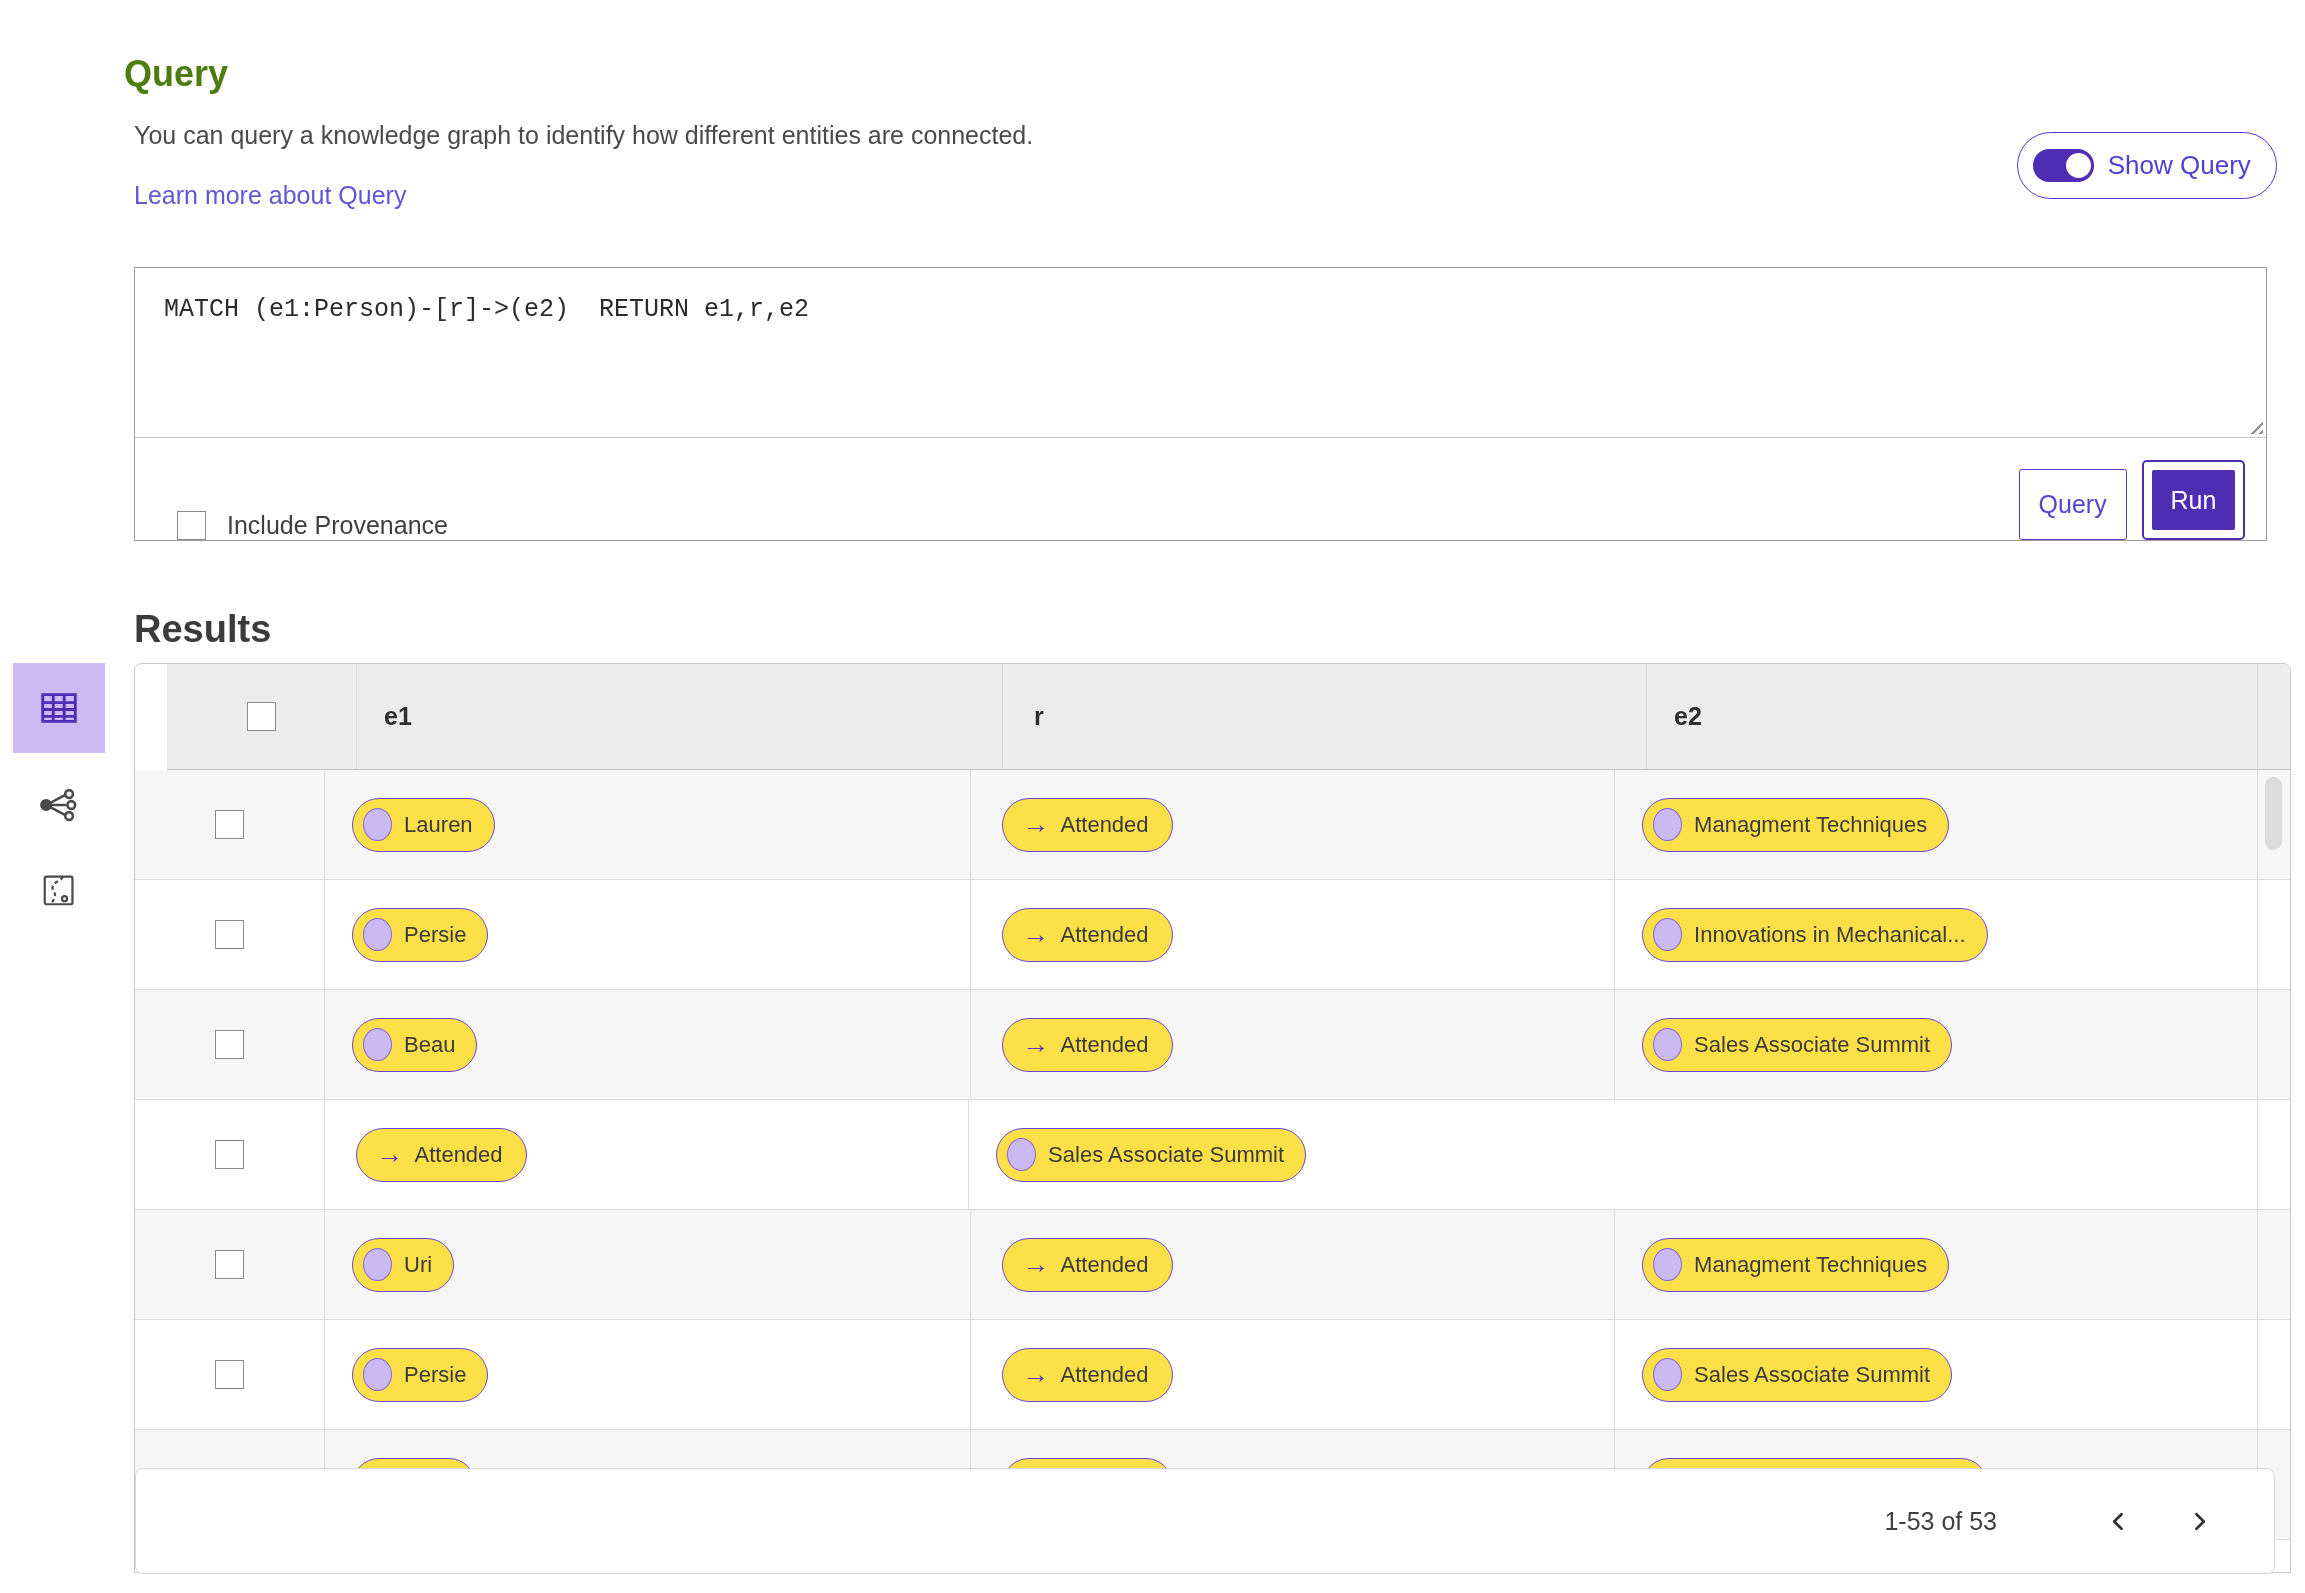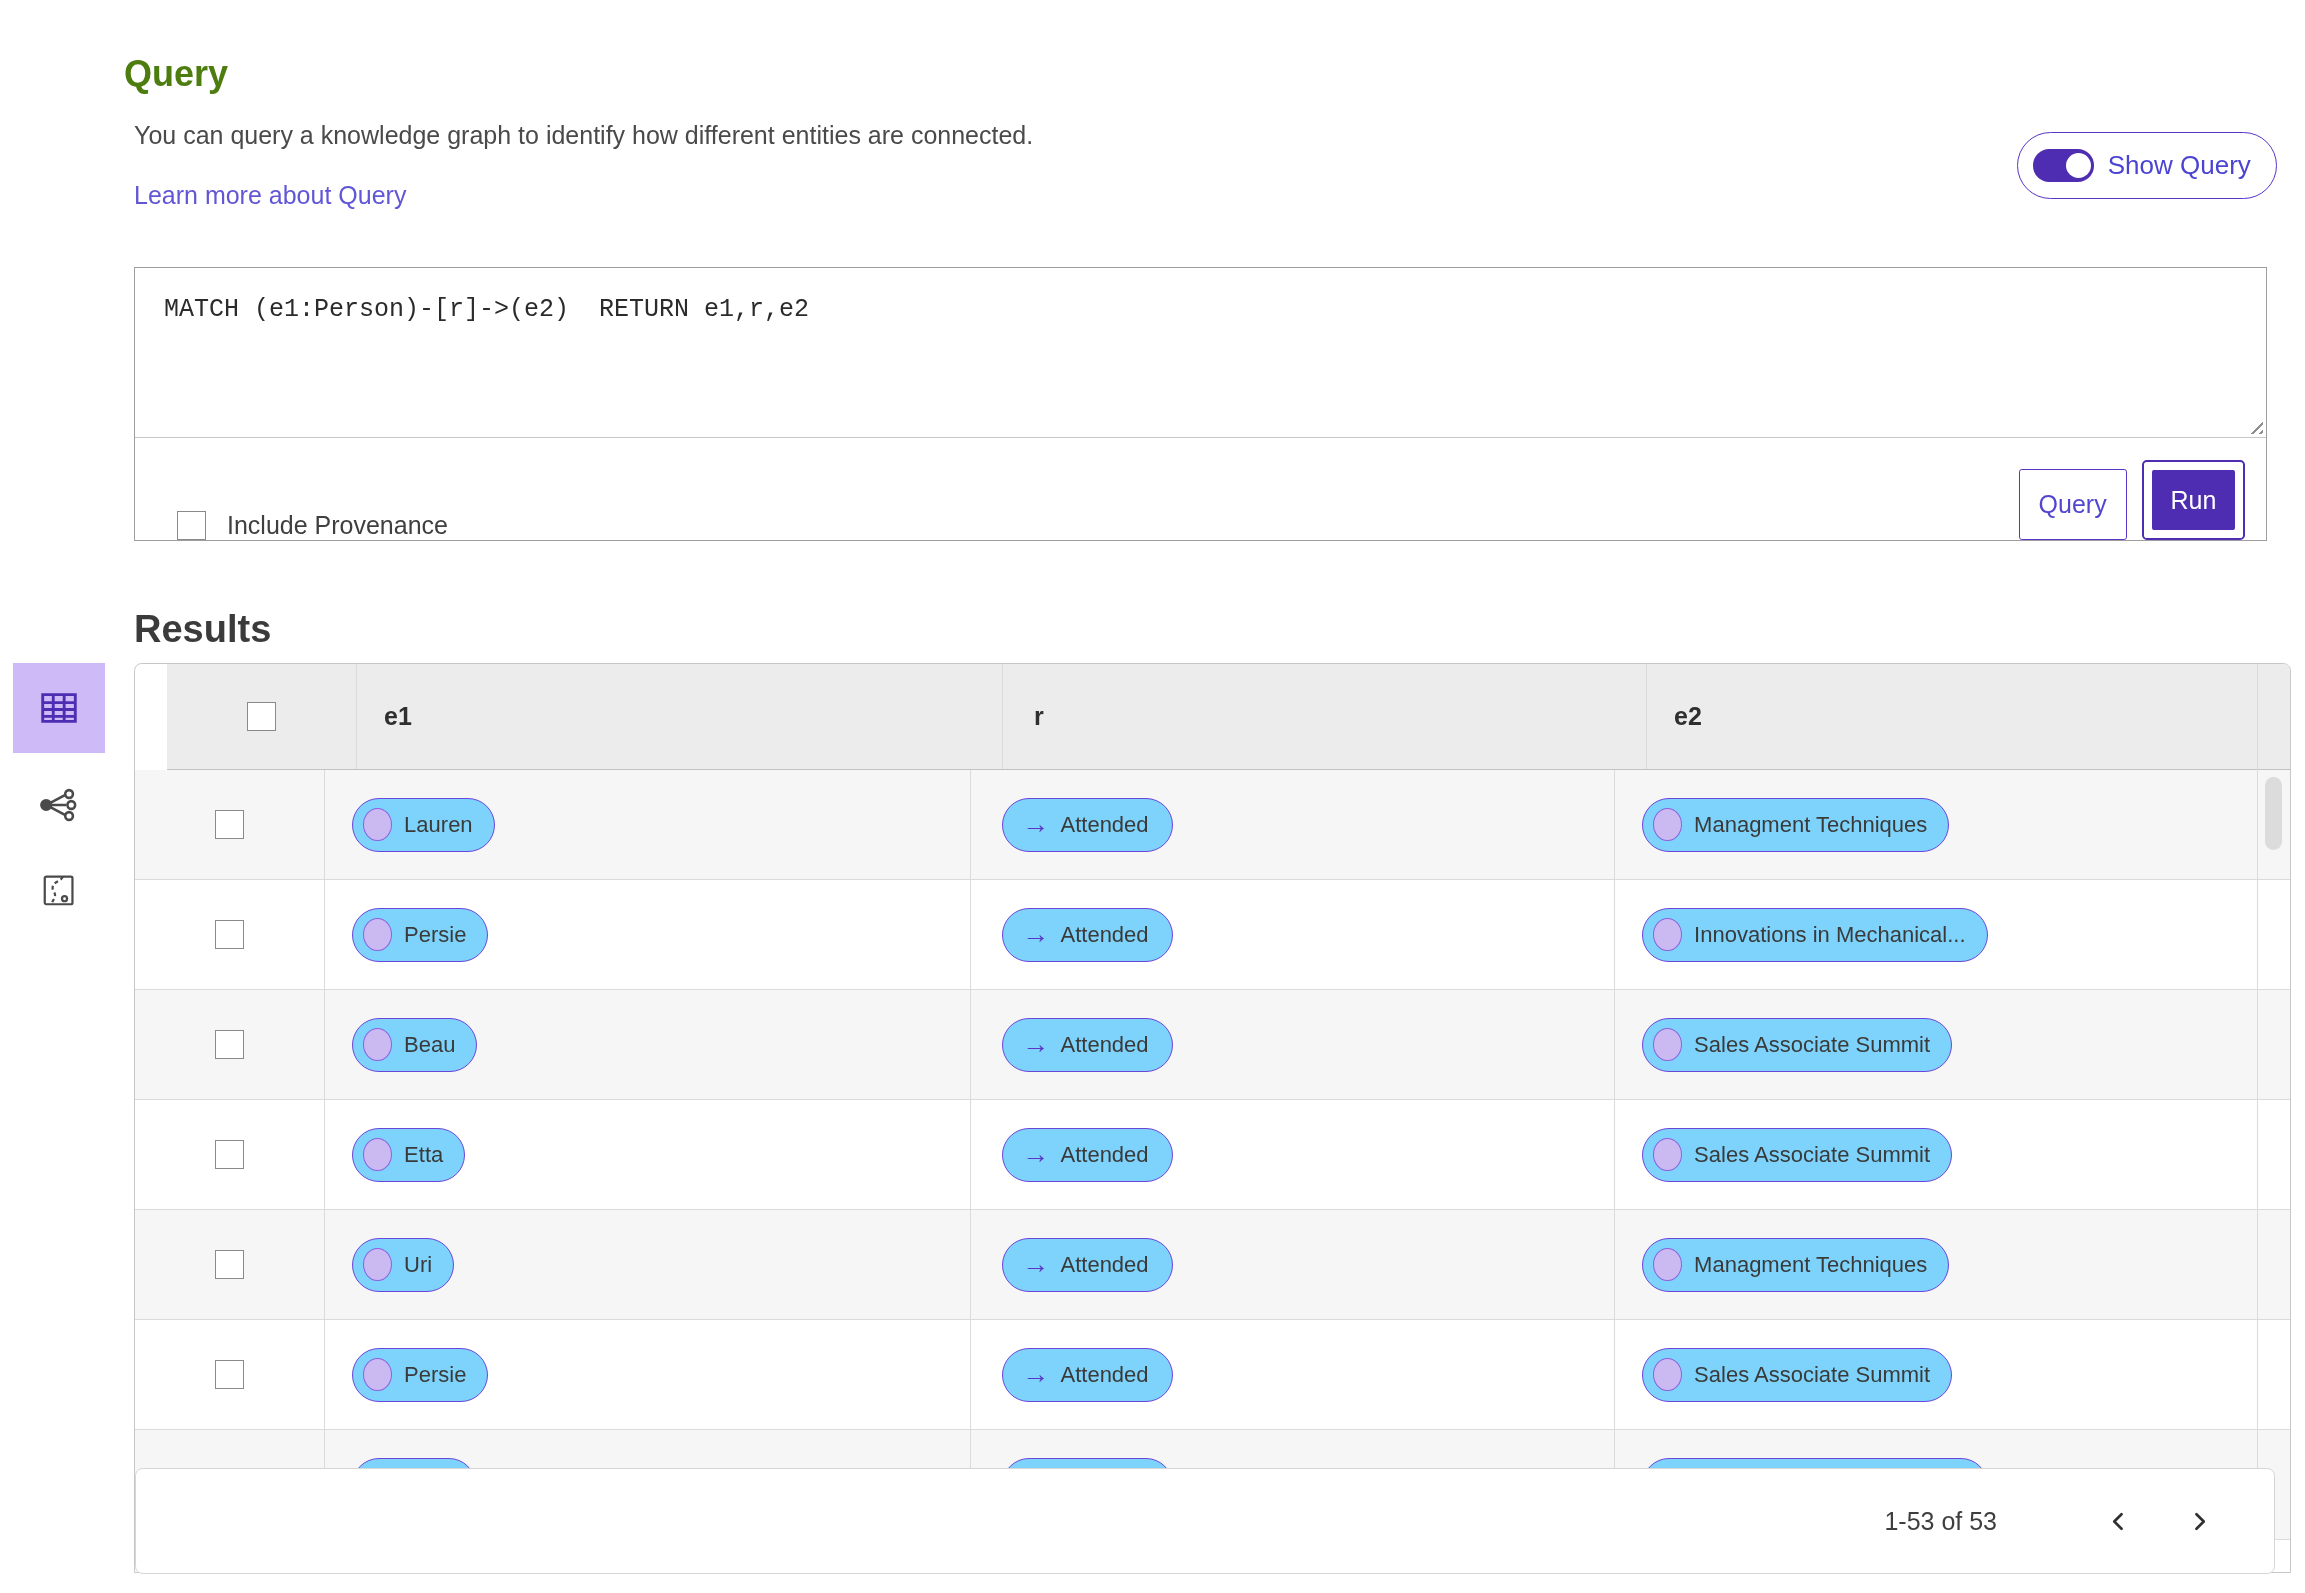--- a/index.html
+++ b/index.html
@@ -48,21 +48,21 @@
   .cell{display:flex;align-items:center;box-sizing:border-box;}
   .cb-cell{width:190px;justify-content:center;border-right:1px solid #dbdbdb;}
   .e1-cell{width:646px;padding-left:27px;border-right:1px solid #dbdbdb;}
   .r-cell{width:644px;padding-left:31px;border-right:1px solid #dbdbdb;}
   .e2-cell{flex:1;padding-left:27px;}
   .hlabel{font-size:25px;font-weight:700;color:#2f2f2f;}
   .trow{display:flex;height:109px;border-bottom:1px solid #dbdbdb;background:#fff;}
   .tbody .trow:nth-child(odd){background:#f6f6f6;}
 
   .pill{display:inline-flex;align-items:center;height:54px;border:1.9px solid #6c45d9;border-radius:28px;
-    background:#7dd3fc;box-sizing:border-box;cursor:pointer;}
+    background:#fde047;box-sizing:border-box;cursor:pointer;}
   .entity-pill{padding:0 21px 0 9.6px;gap:12.5px;}
   .node-circle{width:29px;height:33px;border-radius:50%;background:#cbb9f2;border:1.9px solid #8a63e0;box-sizing:border-box;flex:0 0 auto;}
   .relation-pill{padding:0 23px 0 19px;gap:11.5px;}
   .arrow{color:#5b35c8;font-size:27px;line-height:1;}
   .pill-label{font-size:22px;color:#3a3a3a;white-space:nowrap;}
 
   .scroll-lane{position:absolute;top:0;right:0;bottom:0;width:32px;border-left:1px solid #dbdbdb;}
   .scroll-thumb{position:absolute;top:113px;left:6.7px;width:17.3px;height:73px;background:#dcdcdc;border-radius:8.6px;cursor:pointer;}
 
   .footer-card{left:135px;top:1468px;width:2140px;height:106px;background:#fff;border:1px solid #d6d6d6;border-radius:7.7px;
@@ -211,26 +211,20 @@
       <span class="pill entity-pill">
         <span class="node-circle"></span>
         <span class="pill-label">Sales Associate Summit</span>
       </span>
     </div>
   </div>
 
   <div class="trow">
     <div class="cell cb-cell">
       <span class="checkbox"></span>
-    </div>
-    <div class="cell e1-cell">
-      <span class="pill entity-pill">
-        <span class="node-circle"></span>
-        <span class="pill-label">Etta</span>
-      </span>
     </div>
     <div class="cell r-cell">
       <span class="pill relation-pill">
         <span class="arrow">→</span>
         <span class="pill-label">Attended</span>
       </span>
     </div>
     <div class="cell e2-cell">
       <span class="pill entity-pill">
         <span class="node-circle"></span>

